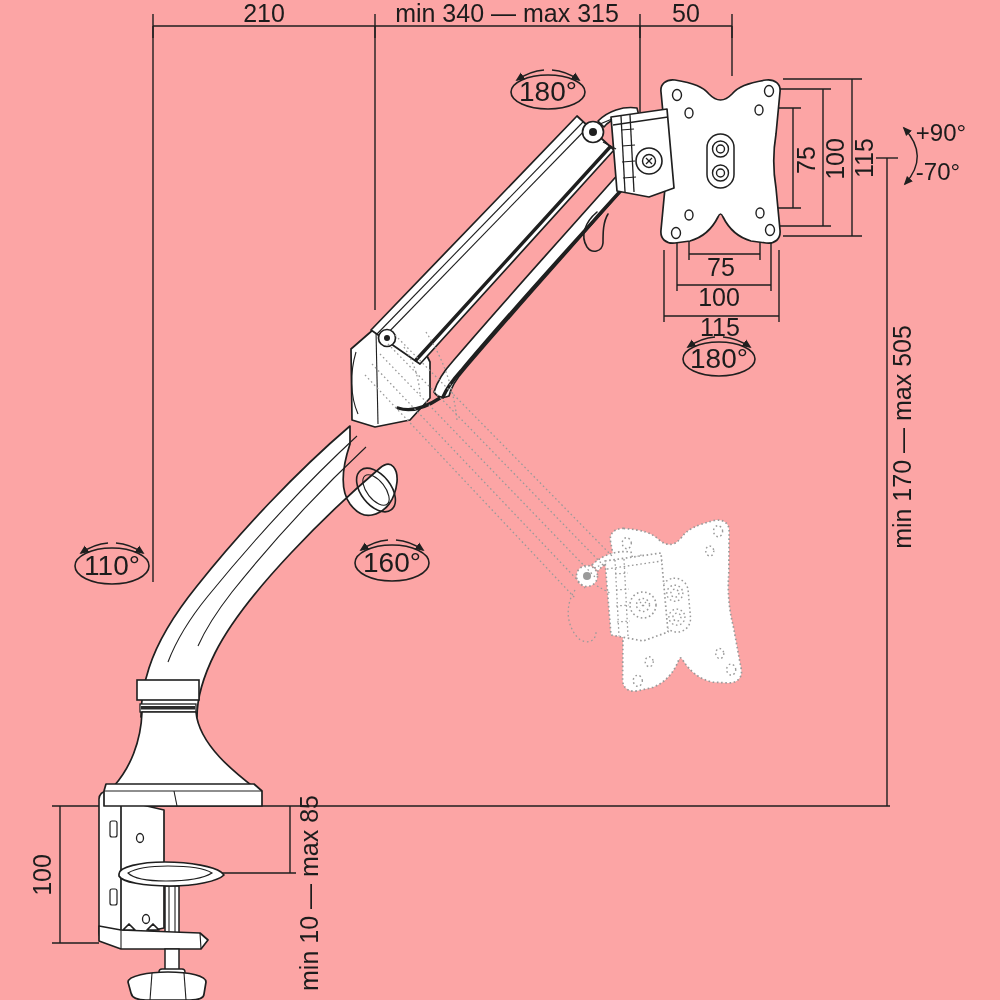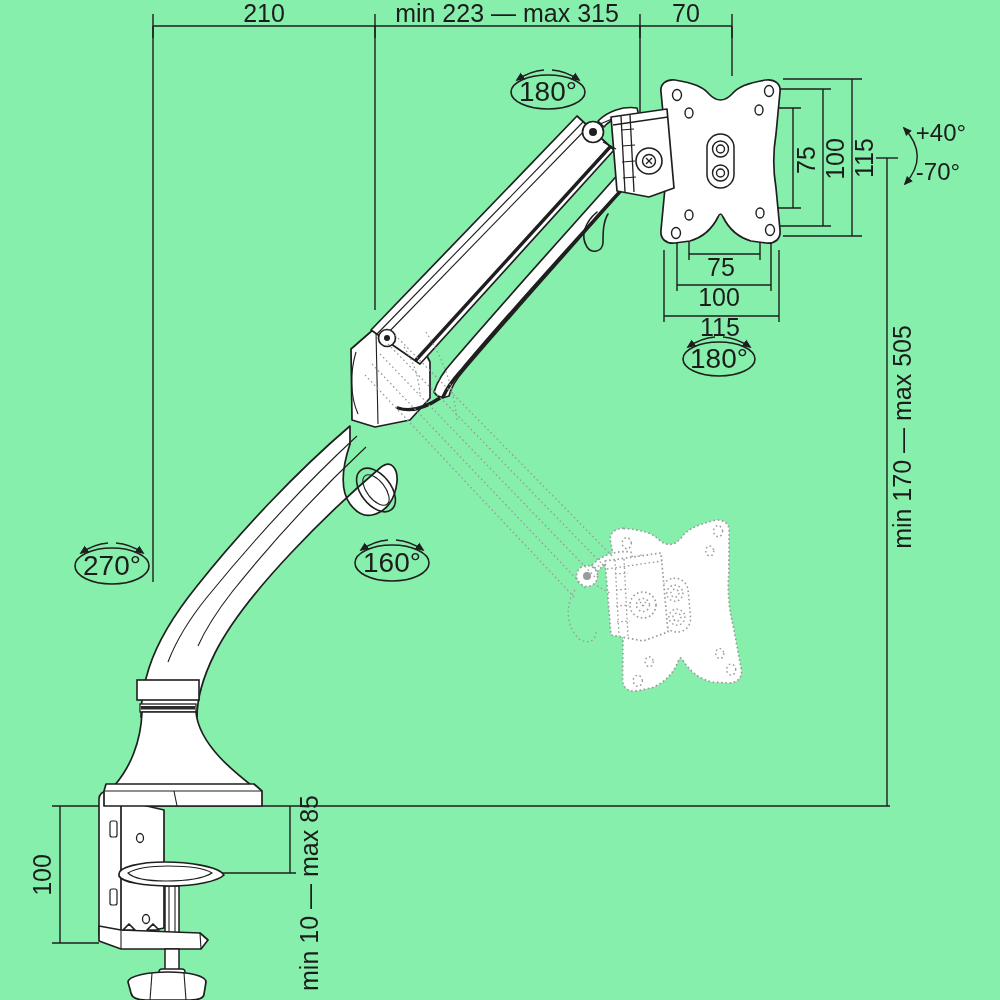--- a/index.html
+++ b/index.html
@@ -1,16 +1,16 @@
 <!DOCTYPE html>
 <html><head>
 <meta charset="utf-8">
 <style>
   html,body{margin:0;padding:0;background:#ffffff;}
-  #stage{position:relative;width:1000px;height:1000px;background:#86efac;overflow:hidden;
+  #stage{position:relative;width:1000px;height:1000px;background:#fca5a5;overflow:hidden;
          font-family:"Liberation Sans", sans-serif;}
   #art{position:absolute;left:0;top:0;}
   .lbl{position:absolute;font-size:25px;color:#1c1c1c;white-space:nowrap;
        transform:translate(-50%,-50%);line-height:1;}
   .lbl.rot{transform:translate(-50%,-50%) rotate(-90deg);}
   .lbl.ell{font-size:28px;}
   .lbl.tilt{font-size:24px;}
   
   .dim{stroke:#1f1f1f;stroke-width:1.4;fill:none;}
   .ln{stroke:#1f1f1f;stroke-width:1.6;fill:none;stroke-linejoin:round;stroke-linecap:round;}
@@ -202,29 +202,29 @@
     <line class="gh" x1="388" y1="344" x2="604" y2="566"></line>
     <line class="gh" x1="380" y1="354" x2="595" y2="577"></line>
     <line class="gh" x1="372" y1="364" x2="585" y2="588"></line>
     <line class="gh" x1="365" y1="375" x2="576" y2="599"></line>
     <path class="gh" d="M426 332 Q452 372 457 420"></path>
     <path class="gh" d="M404 347 Q418 368 420 394"></path>
   </g>
 </svg>
 
   <div class="lbl" style="left:264px;top:13px">210</div>
-  <div class="lbl" style="left:507px;top:13px">min 223 — max 315</div>
-  <div class="lbl" style="left:686px;top:13px">70</div>
+  <div class="lbl" style="left:507px;top:13px">min 340 — max 315</div>
+  <div class="lbl" style="left:686px;top:13px">50</div>
 
   <div class="lbl ell" style="left:548px;top:92px">180°</div>
   <div class="lbl ell" style="left:719px;top:359px">180°</div>
-  <div class="lbl ell" style="left:112px;top:566px">270°</div>
+  <div class="lbl ell" style="left:112px;top:566px">110°</div>
   <div class="lbl ell" style="left:392px;top:563px">160°</div>
 
-  <div class="lbl tilt" style="left:941px;top:133px">+40°</div>
+  <div class="lbl tilt" style="left:941px;top:133px">+90°</div>
   <div class="lbl tilt" style="left:938px;top:172px">-70°</div>
 
   <div class="lbl rot" style="left:806px;top:160px">75</div>
   <div class="lbl rot" style="left:835px;top:159px">100</div>
   <div class="lbl rot" style="left:864px;top:158px">115</div>
 
   <div class="lbl" style="left:721px;top:267px">75</div>
   <div class="lbl" style="left:719px;top:297px">100</div>
   <div class="lbl" style="left:720px;top:327px">115</div>
 

